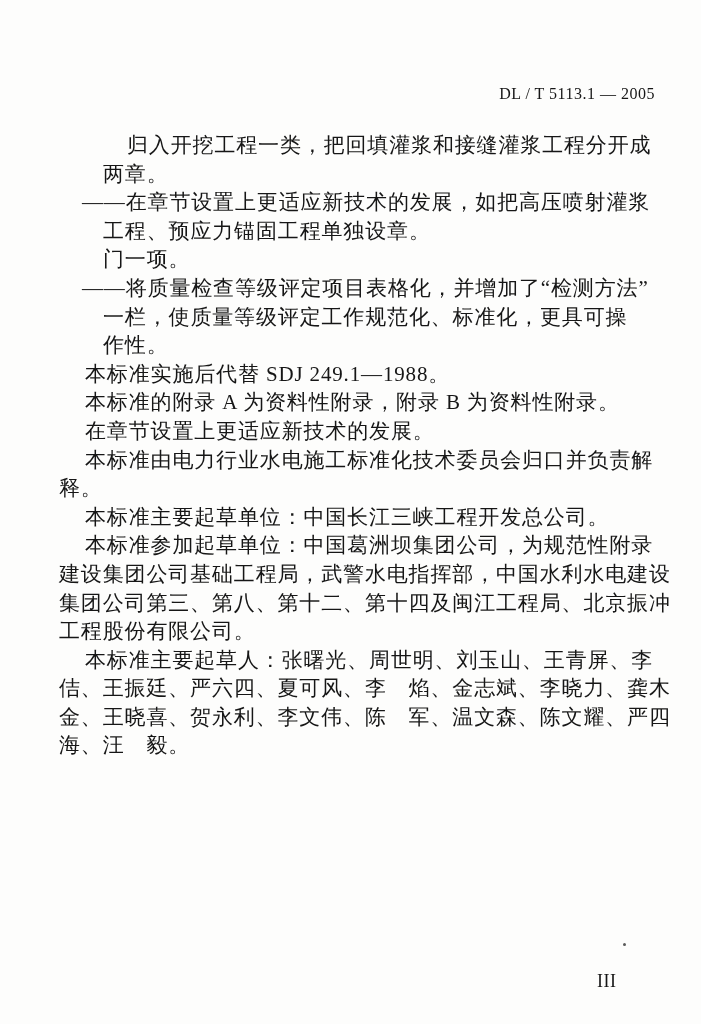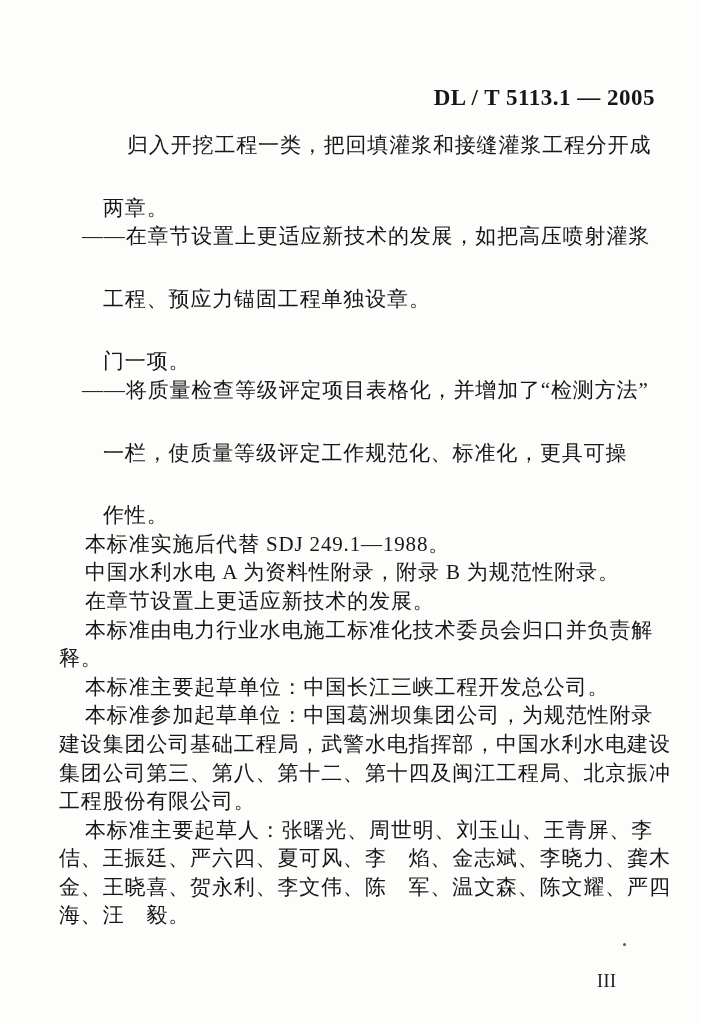--- a/index.html
+++ b/index.html
@@ -16,43 +16,43 @@
     color: #161616;
   }
   .page {
     position: absolute;
     inset: 0;
   }
   .header {
     position: absolute;
     top: 85px;
     right: 46px;
-    font-size: 23px;
-    font-weight: bold;
+    font-size: 16px;
+    font-weight: normal;
     letter-spacing: 0.5px;
     white-space: nowrap;
   }
   .body-text {
     position: absolute;
     top: 131px;
     left: 59px;
     width: 592px;
   }
   .line {
     height: 28.6px;
     line-height: 28.6px;
     font-size: 21px;
     letter-spacing: 0.85px;
     white-space: nowrap;
   }
   
   .ind-flush { padding-left: 0; }
   .ind-dash  { padding-left: 23px; }
   .ind-para  { padding-left: 26px; }
-  .ind-wrap  { padding-left: 44px; margin-top: 34px; }
+  .ind-wrap  { padding-left: 44px; }
   .ind-cont2 { padding-left: 68px; text-align: center; }
   .page-number {
     position: absolute;
     left: 597px;
     top: 971px;
     font-size: 18px;
     font-weight: normal;
     letter-spacing: 0.5px;
   }
   .speck {
@@ -75,21 +75,21 @@
   <div class="body-text">
       <div class="line ind-cont2">归入开挖工程一类，把回填灌浆和接缝灌浆工程分开成</div>
       <div class="line ind-wrap">两章。</div>
       <div class="line ind-dash">——在章节设置上更适应新技术的发展，如把高压喷射灌浆</div>
       <div class="line ind-wrap">工程、预应力锚固工程单独设章。</div>
       <div class="line ind-wrap">门一项。</div>
       <div class="line ind-dash">——将质量检查等级评定项目表格化，并增加了“检测方法”</div>
       <div class="line ind-wrap">一栏，使质量等级评定工作规范化、标准化，更具可操</div>
       <div class="line ind-wrap">作性。</div>
       <div class="line ind-para">本标准实施后代替 SDJ 249.1—1988。</div>
-      <div class="line ind-para">中国水利水电 A 为资料性附录，附录 B 为规范性附录。</div>
+      <div class="line ind-para">本标准的附录 A 为资料性附录，附录 B 为资料性附录。</div>
       <div class="line ind-para">在章节设置上更适应新技术的发展。</div>
       <div class="line ind-para">本标准由电力行业水电施工标准化技术委员会归口并负责解</div>
       <div class="line ind-flush">释。</div>
       <div class="line ind-para">本标准主要起草单位：中国长江三峡工程开发总公司。</div>
       <div class="line ind-para">本标准参加起草单位：中国葛洲坝集团公司，为规范性附录</div>
       <div class="line ind-flush">建设集团公司基础工程局，武警水电指挥部，中国水利水电建设</div>
       <div class="line ind-flush">集团公司第三、第八、第十二、第十四及闽江工程局、北京振冲</div>
       <div class="line ind-flush">工程股份有限公司。</div>
       <div class="line ind-para">本标准主要起草人：张曙光、周世明、刘玉山、王青屏、李</div>
       <div class="line ind-flush">佶、王振廷、严六四、夏可风、李　焰、金志斌、李晓力、龚木</div>

